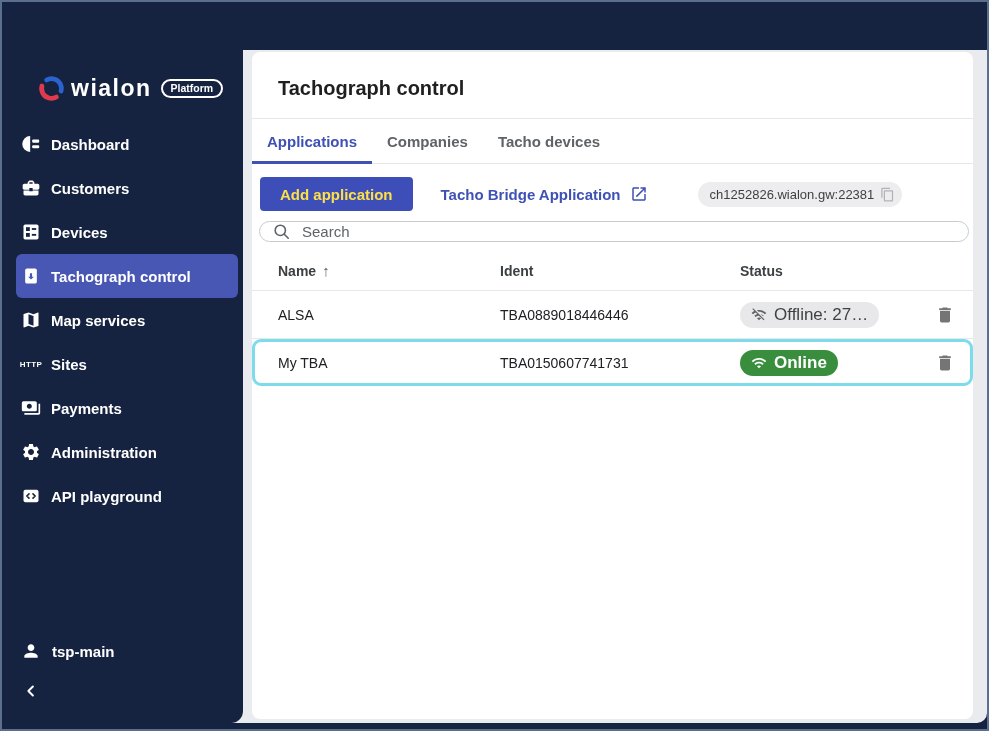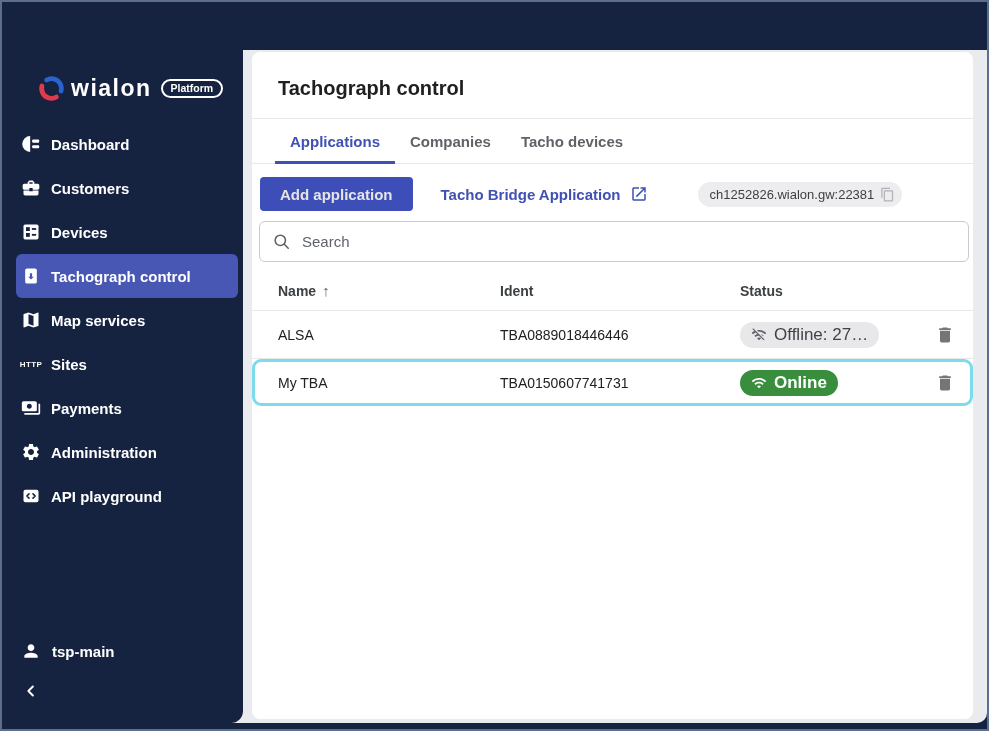--- a/index.html
+++ b/index.html
@@ -82,62 +82,62 @@
     flex: 1; background: #fff; border-radius: 8px;
     display: flex; flex-direction: column; overflow: hidden;
   }
   .card-header {
     padding: 25px 24px 0 26px;
     height: 67px;
     border-bottom: 1px solid #e7e8ea;
   }
   .page-title { font-size: 20px; font-weight: 700; color: #1f1f1f; }
   .tabs {
-    display: flex; padding-left: 23px;
+    display: flex; padding-left: 0;
     height: 45px; border-bottom: 1px solid #e7e8ea;
   }
   .tab {
     padding: 0 15px; display: flex; align-items: center;
     font-size: 15px; font-weight: 600; color: #5f6368;
     cursor: pointer; position: relative;
   }
   .tab.active { color: #3f51b5; }
   .tab.active::after {
     content: ""; position: absolute; left: 0; right: 0; bottom: -1px;
     height: 3px; background: #3f51b5;
   }
   .toolbar {
     display: flex; align-items: center;
     padding: 13px 0 0 8px;
   }
   .btn-add {
     height: 34px; padding: 0 20px;
-    background: #3d4eb8; color: #e5e5e5;
+    background: #3d4eb8; color: #fde047;
     border: none; border-radius: 4px;
     font-family: inherit; font-size: 15px; font-weight: 700;
     cursor: pointer;
   }
   .bridge-link {
     margin-left: 28px;
     display: flex; align-items: center; gap: 9px;
     color: #3f51b5; font-size: 15px; font-weight: 700;
     text-decoration: none; cursor: pointer;
   }
   .chip {
     margin-left: 50px;
     height: 25px; padding: 0 7px 0 12px;
     background: #ededf0; border-radius: 13px;
     display: flex; align-items: center; gap: 6px;
     font-size: 13px; color: #3f3f3f;
   }
   .copy-btn { background:none; border:none; padding:0; cursor:pointer; display:flex; }
   .search-box {
     margin: 10px 4px 0 7px;
-    height: 41px;
-    border: 1px solid #c8cacd; border-radius: 6px;
+    height: 21px;
+    border: 1px solid #c8cacd; border-radius: 11px;
     display: flex; align-items: center;
     padding: 0 12px; gap: 11px;
   }
   .search-box input {
     flex: 1; border: none; outline: none;
     font-family: inherit; font-size: 15px; color: #212121;
     background: transparent;
   }
   .search-box input::placeholder { color: #5f6368; }
   .table { margin-top: 9px; }

